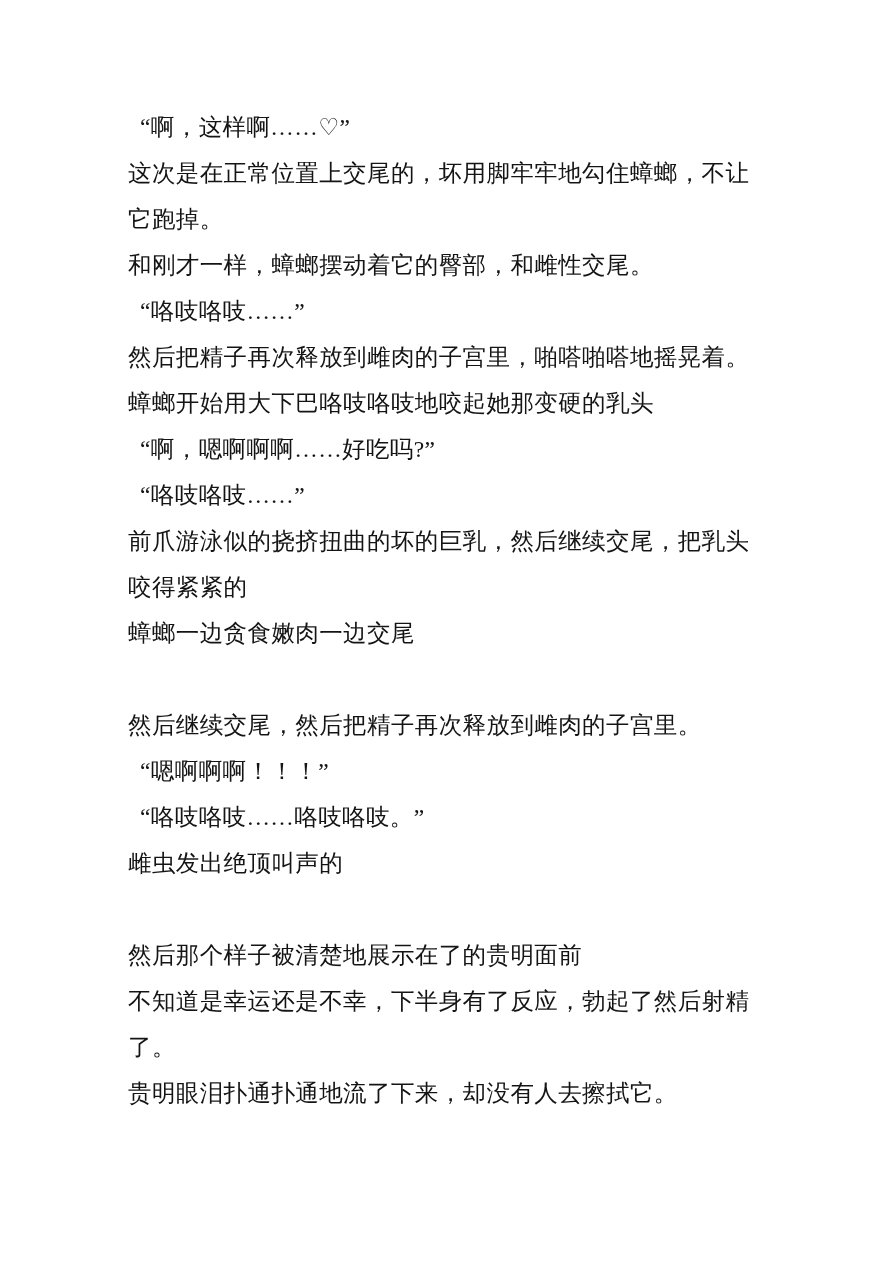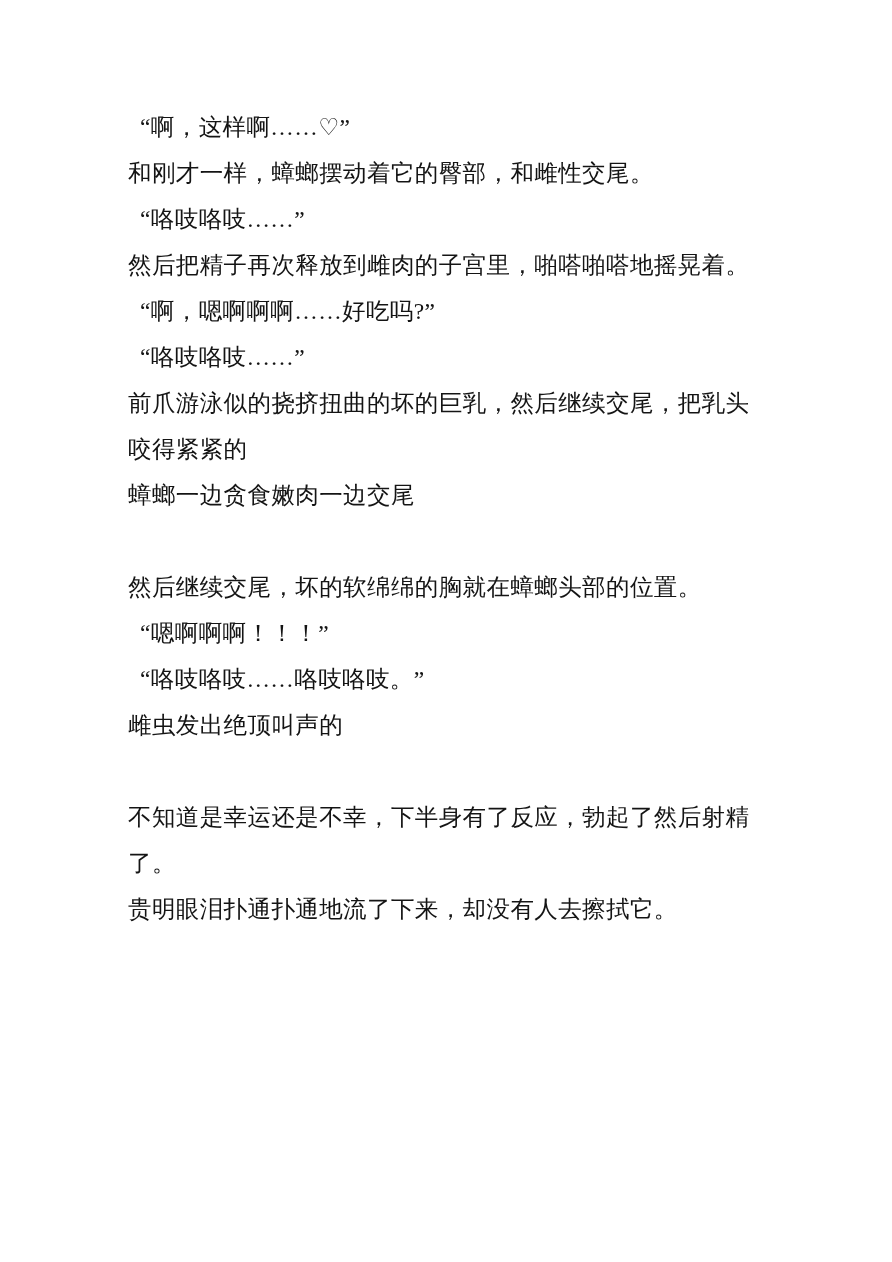--- a/index.html
+++ b/index.html
@@ -40,29 +40,32 @@
   .spacer {
     height: 46px;
   }
 </style>
 </head>
 <body>
 
 <div class="page">
   <div class="body-text" id="body-text">
       <p class="para indent">“啊，这样啊……♡”</p>
+      <p class="para">这次是在正常位置上交尾的，坏用脚牢牢地勾住蟑螂，不让它跑掉。</p>
       <p class="para">和刚才一样，蟑螂摆动着它的臀部，和雌性交尾。</p>
       <p class="para indent">“咯吱咯吱……”</p>
       <p class="para">然后把精子再次释放到雌肉的子宫里，啪嗒啪嗒地摇晃着。</p>
+      <p class="para">蟑螂开始用大下巴咯吱咯吱地咬起她那变硬的乳头</p>
       <p class="para indent">“啊，嗯啊啊啊……好吃吗?”</p>
       <p class="para indent">“咯吱咯吱……”</p>
       <p class="para">前爪游泳似的挠挤扭曲的坏的巨乳，然后继续交尾，把乳头咬得紧紧的</p>
       <p class="para">蟑螂一边贪食嫩肉一边交尾</p>
       <div class="spacer"></div>
-      <p class="para">然后继续交尾，坏的软绵绵的胸就在蟑螂头部的位置。</p>
+      <p class="para">然后继续交尾，然后把精子再次释放到雌肉的子宫里。</p>
       <p class="para indent">“嗯啊啊啊！！！”</p>
       <p class="para indent">“咯吱咯吱……咯吱咯吱。”</p>
       <p class="para">雌虫发出绝顶叫声的</p>
       <div class="spacer"></div>
+      <p class="para">然后那个样子被清楚地展示在了的贵明面前</p>
       <p class="para">不知道是幸运还是不幸，下半身有了反应，勃起了然后射精了。</p>
       <p class="para">贵明眼泪扑通扑通地流了下来，却没有人去擦拭它。</p>
     </div>
 </div>
 
 </body></html>

